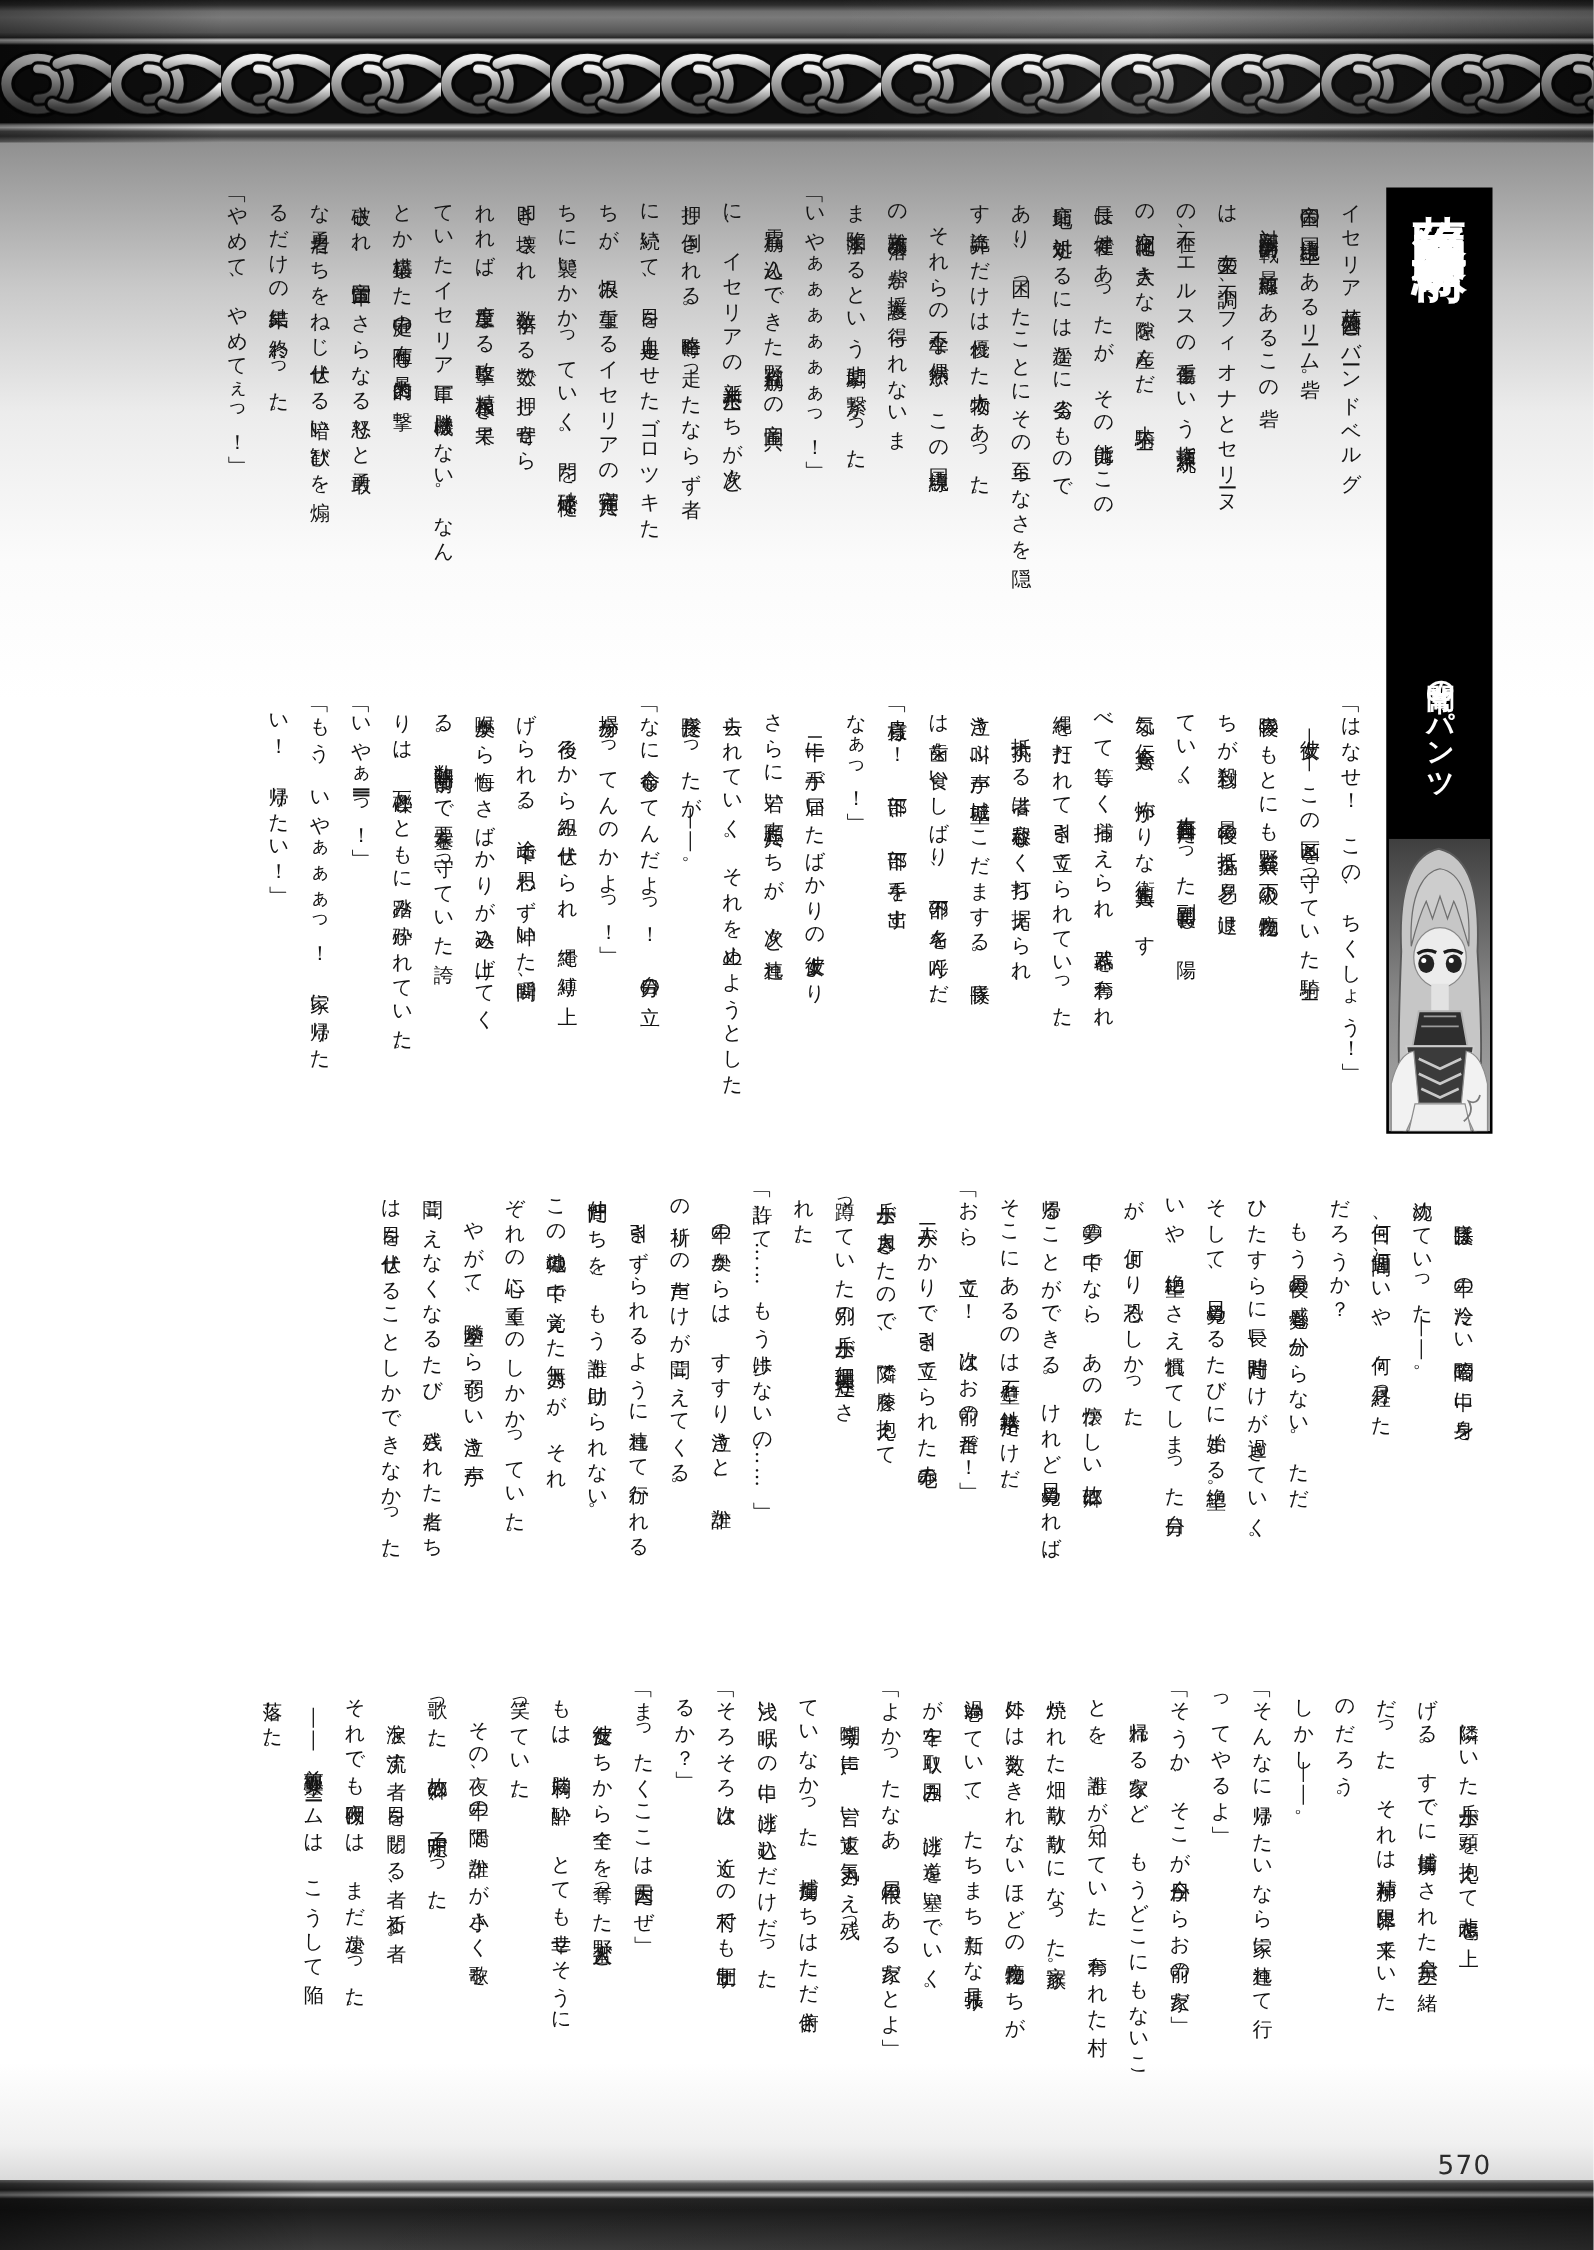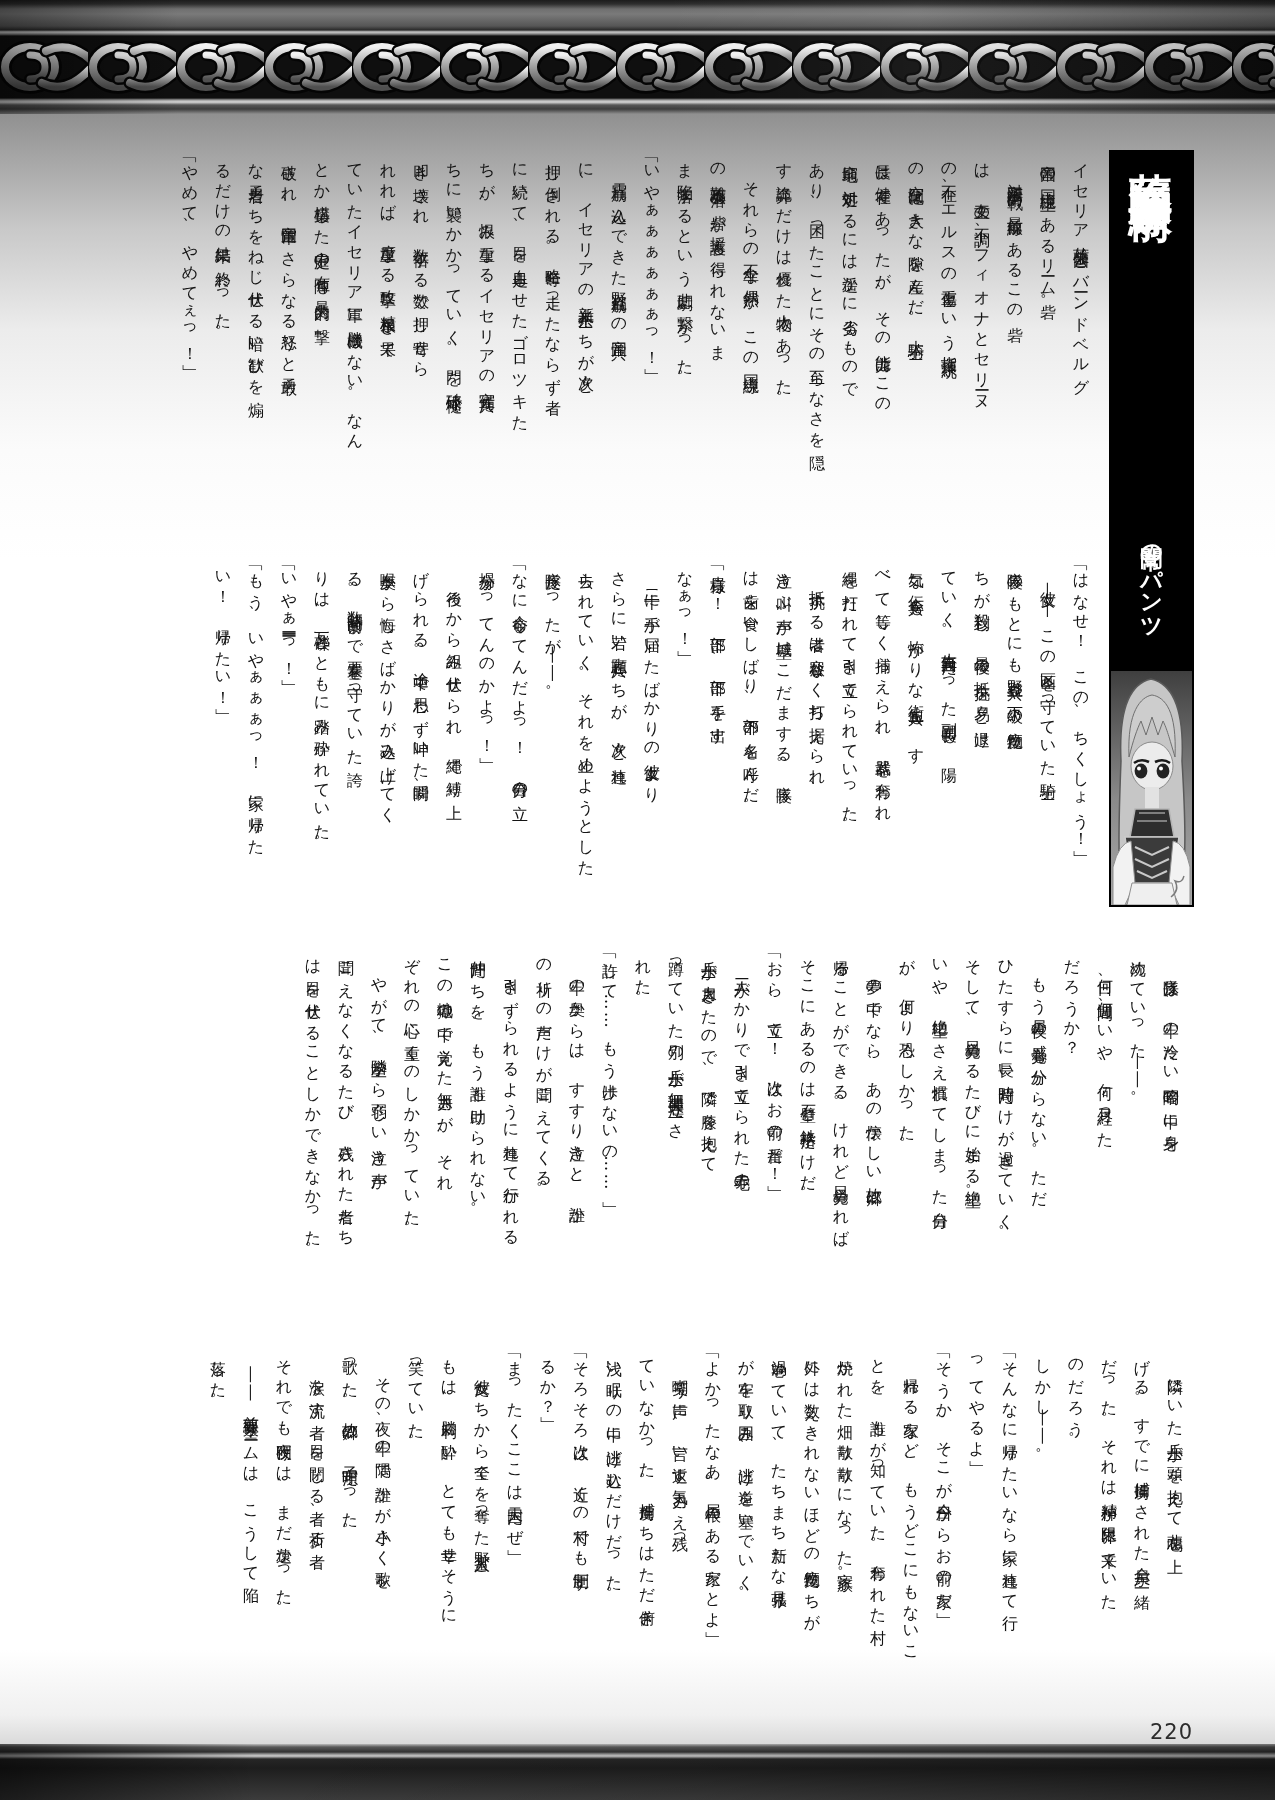--- a/index.html
+++ b/index.html
@@ -255,16 +255,16 @@
       <div class="tcol">もは、勝利に酔い、とても幸せそうに</div>
       <div class="tcol">笑っていた。</div>
       <div class="tcol">　その夜、牢の隅で誰かが小さく歌を</div>
       <div class="tcol">歌った。故郷の、子守唄だった。</div>
       <div class="tcol">　涙を流す者、目を閉じる者、祈る者。</div>
       <div class="tcol">それでも夜明けは、まだ遠かった。</div>
       <div class="tcol">　――前線要塞リームは、こうして陥</div>
       <div class="tcol">落した。</div>
     </div>
 
-  <div class="page-number">220</div>
+  <div class="page-number">570</div>
   <div class="bottom-bar"></div>
 
 </div>
 
 </body></html>

